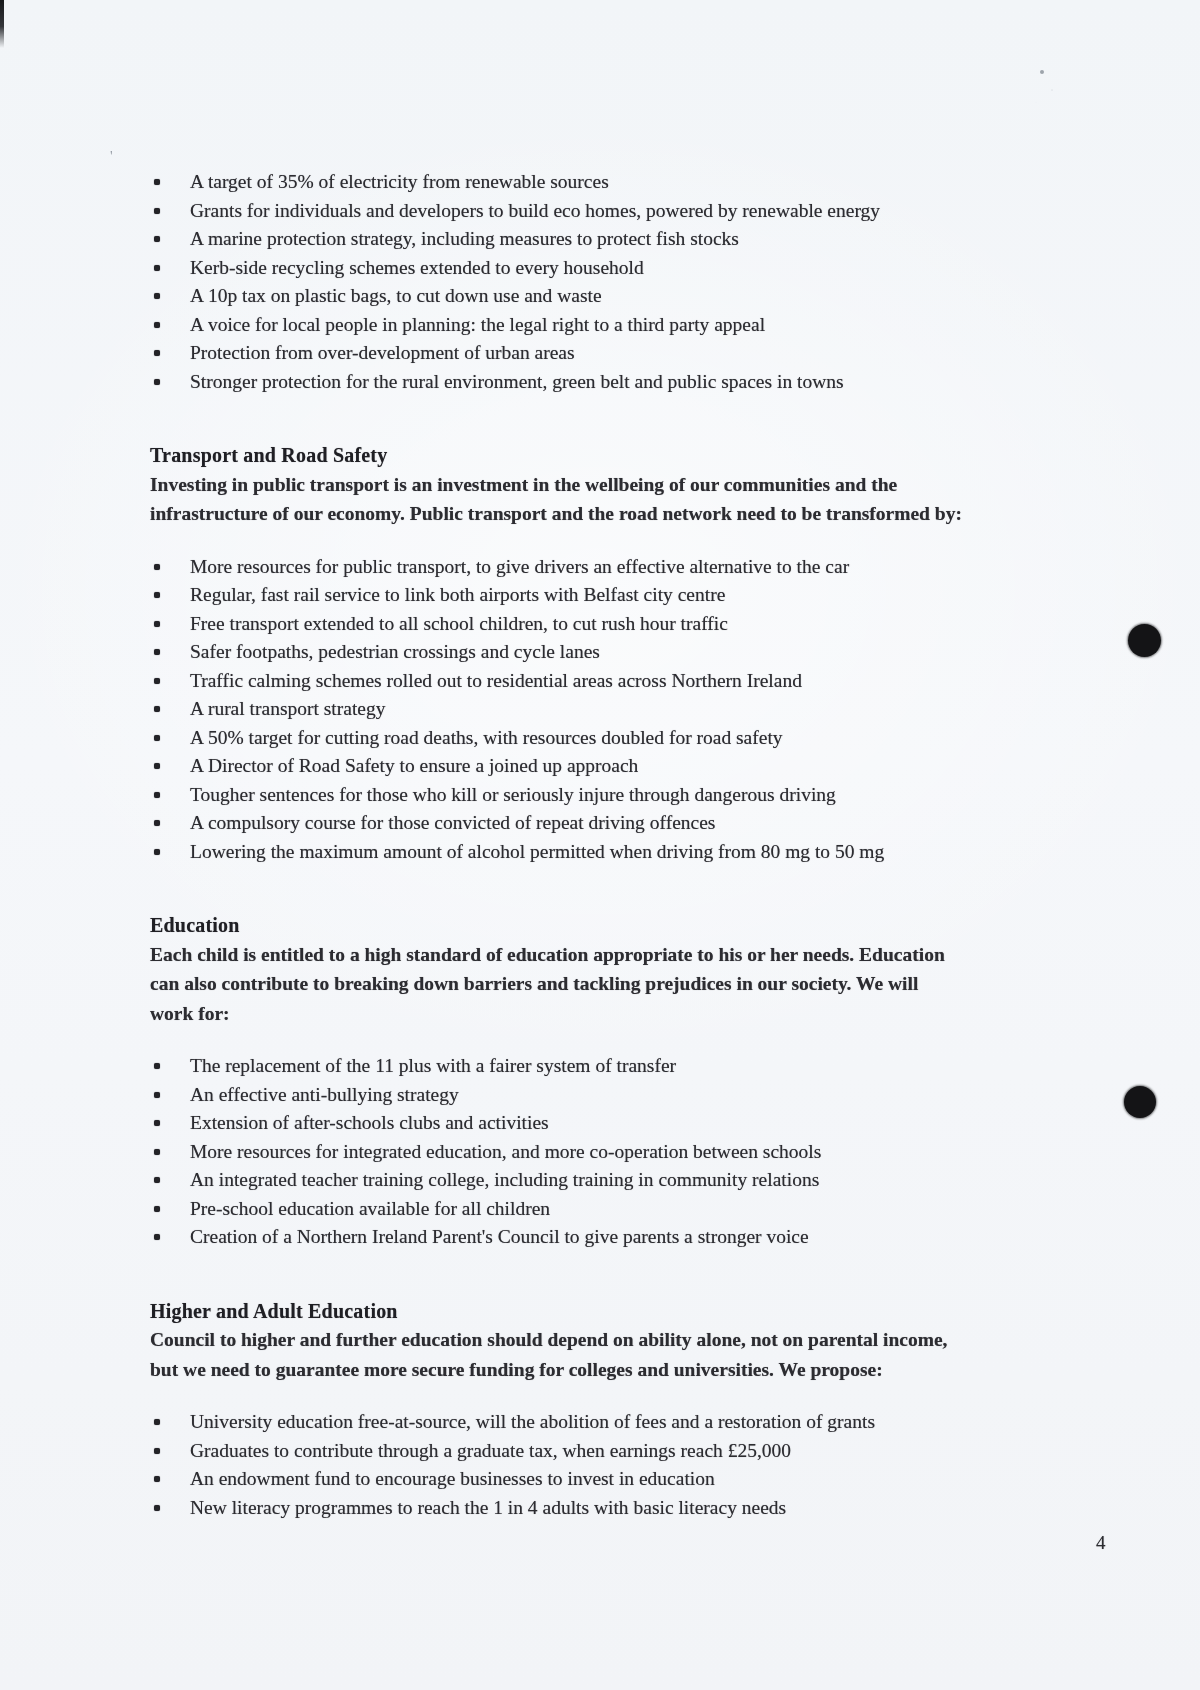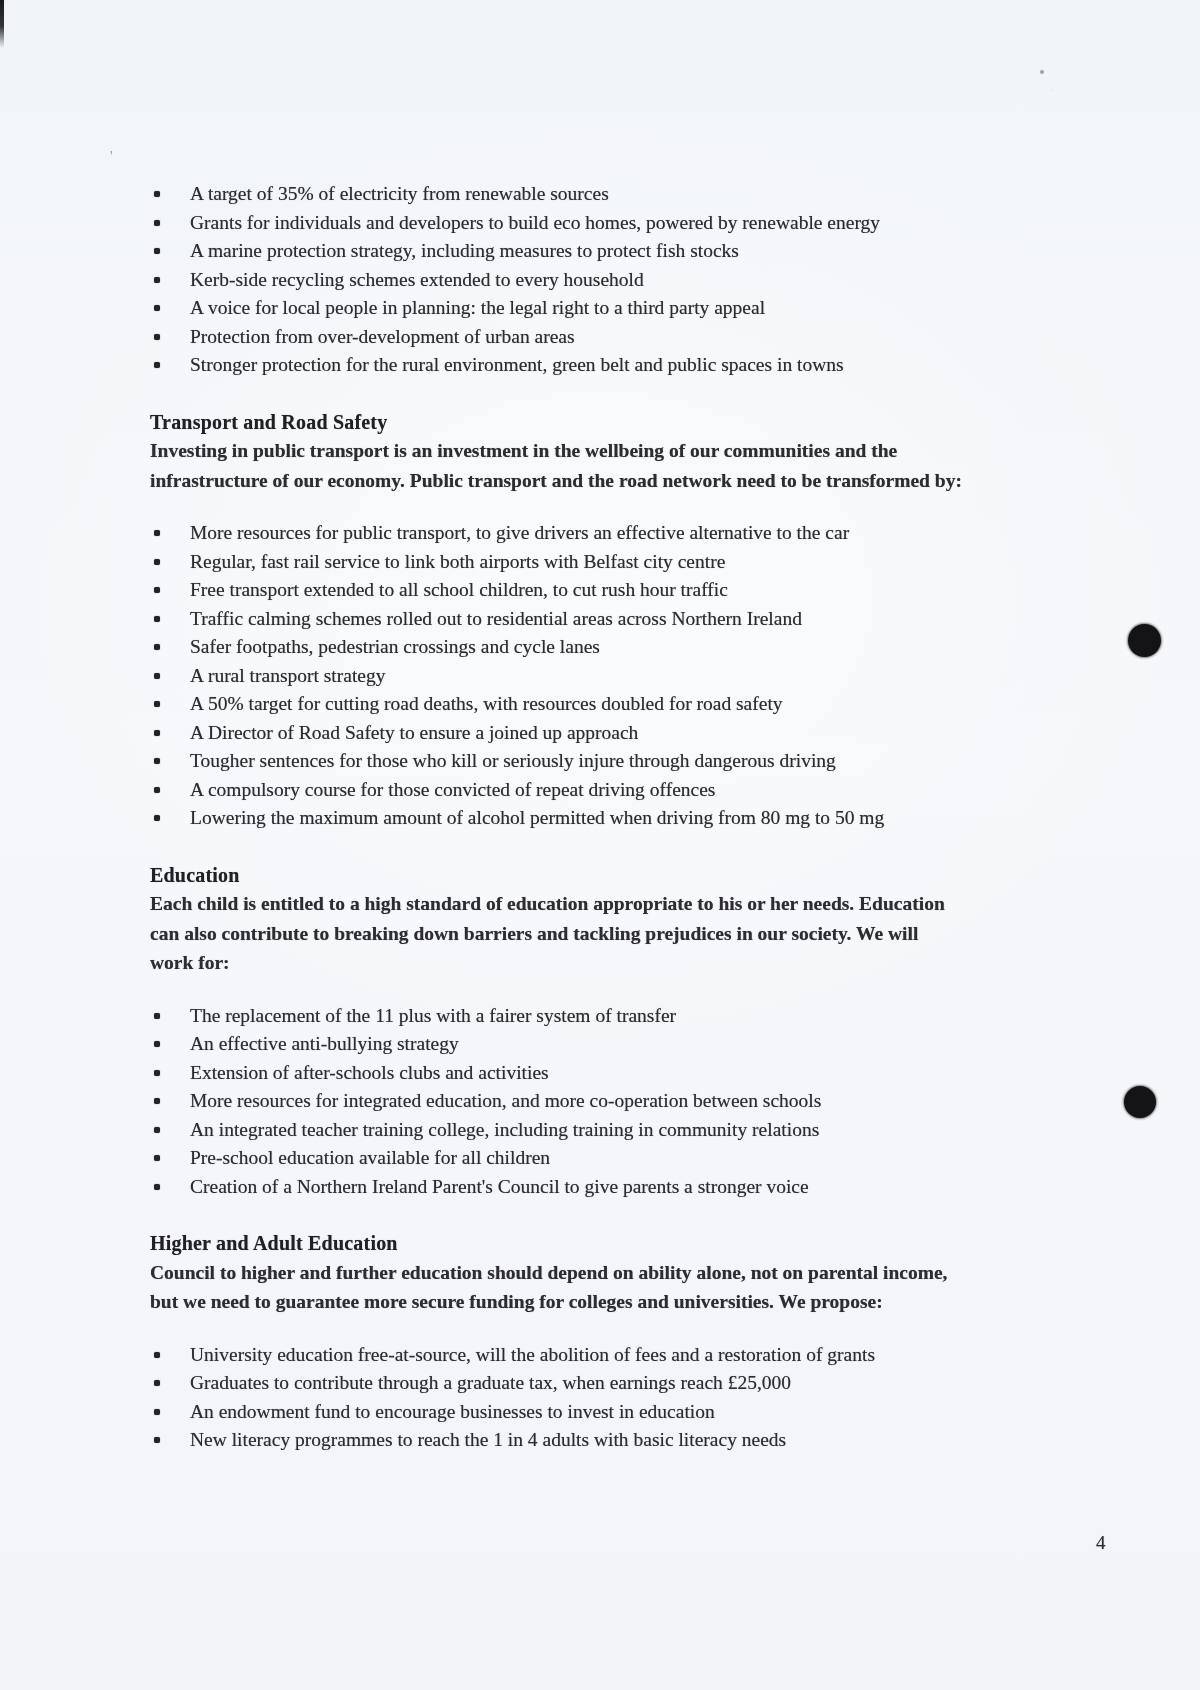--- a/index.html
+++ b/index.html
@@ -28,27 +28,27 @@
     color:var(--ink);
     font-size:19.5px;
     text-shadow:0 0 0.8px rgba(46,46,51,0.55);
     white-space:nowrap;
   }
   h2{
     font-size:20px;
     font-weight:700;
     color:var(--ink-heading);
     line-height:28.5px;
-    margin-top:28px;
+    margin-top:45px;
     letter-spacing:0.2px;
   }
   p{line-height:29.5px;font-weight:bold;}
   .pline{display:block;}
   ul{list-style:none;margin-top:24px;}
-  section:first-child ul{margin-top:12px;}
+  section:first-child ul{margin-top:0;}
   li{
     position:relative;
     line-height:28.5px;
     padding-left:40px;
   }
   .bullet{
     position:absolute;
     left:4px;top:11px;
     width:6px;height:6px;
     border-radius:2px;
@@ -102,37 +102,38 @@
   <span class="tick-mark">'</span>
   <div class="speck"></div>
 
   <main class="content">
       <section>
         <ul>
           <li><span class="bullet"></span><span>A target of 35% of electricity from renewable sources</span></li>
           <li><span class="bullet"></span><span>Grants for individuals and developers to build eco homes, powered by renewable energy</span></li>
           <li><span class="bullet"></span><span>A marine protection strategy, including measures to protect fish stocks</span></li>
           <li><span class="bullet"></span><span>Kerb-side recycling schemes extended to every household</span></li>
+          <li><span class="bullet"></span><span>A 10p tax on plastic bags, to cut down use and waste</span></li>
           <li><span class="bullet"></span><span>A voice for local people in planning: the legal right to a third party appeal</span></li>
           <li><span class="bullet"></span><span>Protection from over-development of urban areas</span></li>
           <li><span class="bullet"></span><span>Stronger protection for the rural environment, green belt and public spaces in towns</span></li>
         </ul>
       </section>
       <section>
         <h2>Transport and Road Safety</h2>
         <p>
           <span class="pline">Investing in public transport is an investment in the wellbeing of our communities and the</span>
           <span class="pline">infrastructure of our economy. Public transport and the road network need to be transformed by:</span>
         </p>
         <ul>
           <li><span class="bullet"></span><span>More resources for public transport, to give drivers an effective alternative to the car</span></li>
           <li><span class="bullet"></span><span>Regular, fast rail service to link both airports with Belfast city centre</span></li>
           <li><span class="bullet"></span><span>Free transport extended to all school children, to cut rush hour traffic</span></li>
+          <li><span class="bullet"></span><span>Safer footpaths, pedestrian crossings and cycle lanes</span></li>
           <li><span class="bullet"></span><span>Traffic calming schemes rolled out to residential areas across Northern Ireland</span></li>
-          <li><span class="bullet"></span><span>Safer footpaths, pedestrian crossings and cycle lanes</span></li>
           <li><span class="bullet"></span><span>A rural transport strategy</span></li>
           <li><span class="bullet"></span><span>A 50% target for cutting road deaths, with resources doubled for road safety</span></li>
           <li><span class="bullet"></span><span>A Director of Road Safety to ensure a joined up approach</span></li>
           <li><span class="bullet"></span><span>Tougher sentences for those who kill or seriously injure through dangerous driving</span></li>
           <li><span class="bullet"></span><span>A compulsory course for those convicted of repeat driving offences</span></li>
           <li><span class="bullet"></span><span>Lowering the maximum amount of alcohol permitted when driving from 80 mg to 50 mg</span></li>
         </ul>
       </section>
       <section>
         <h2>Education</h2>

